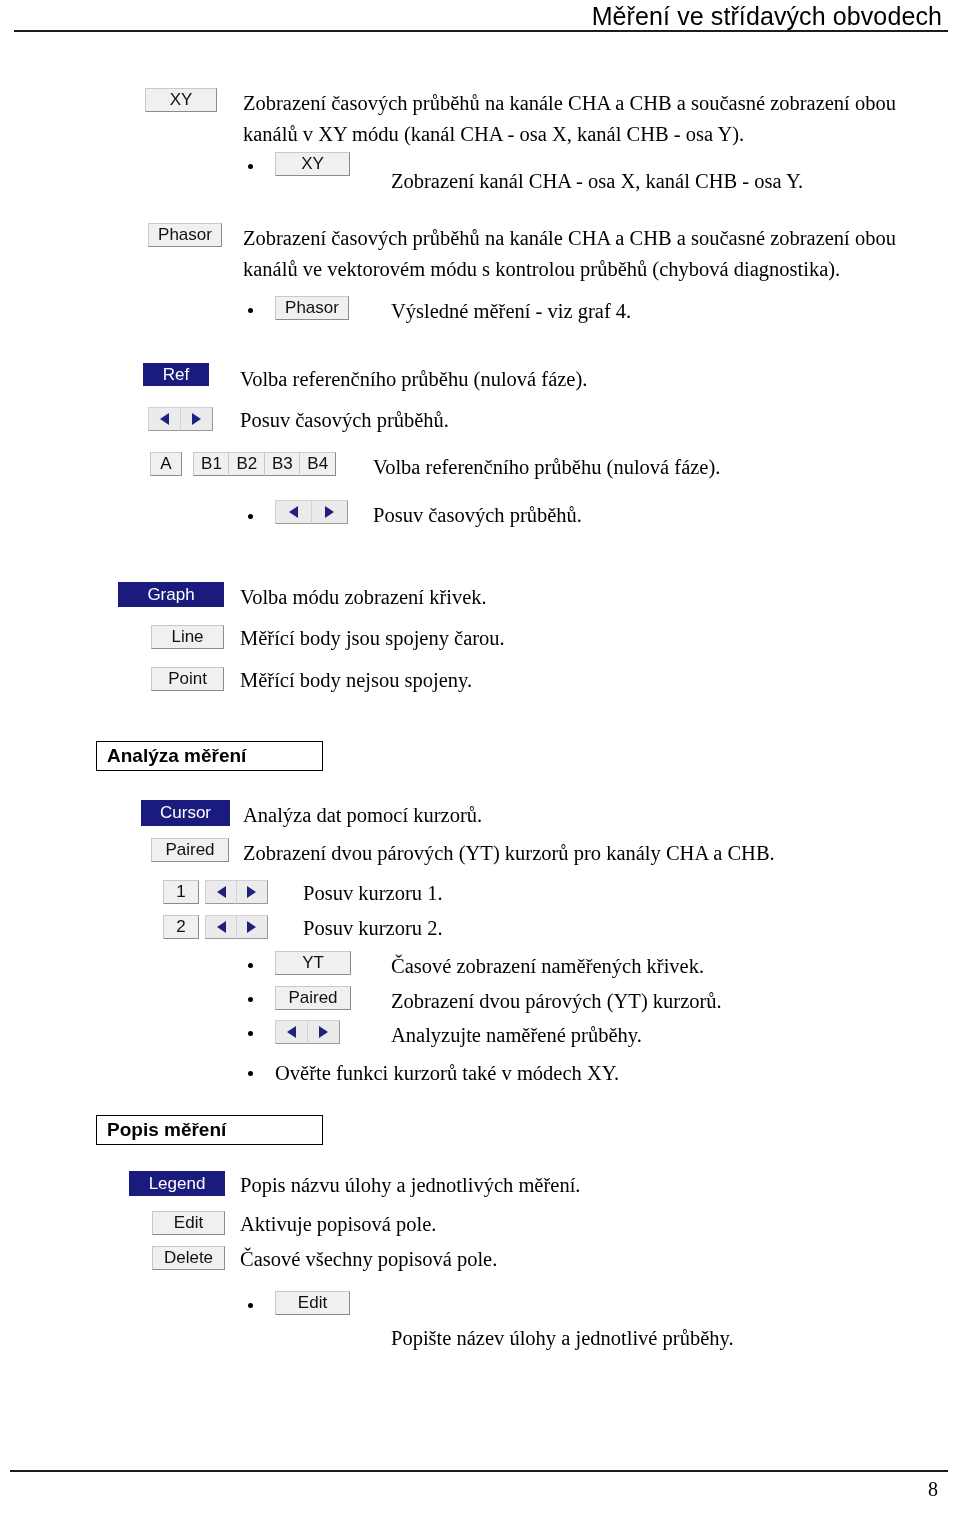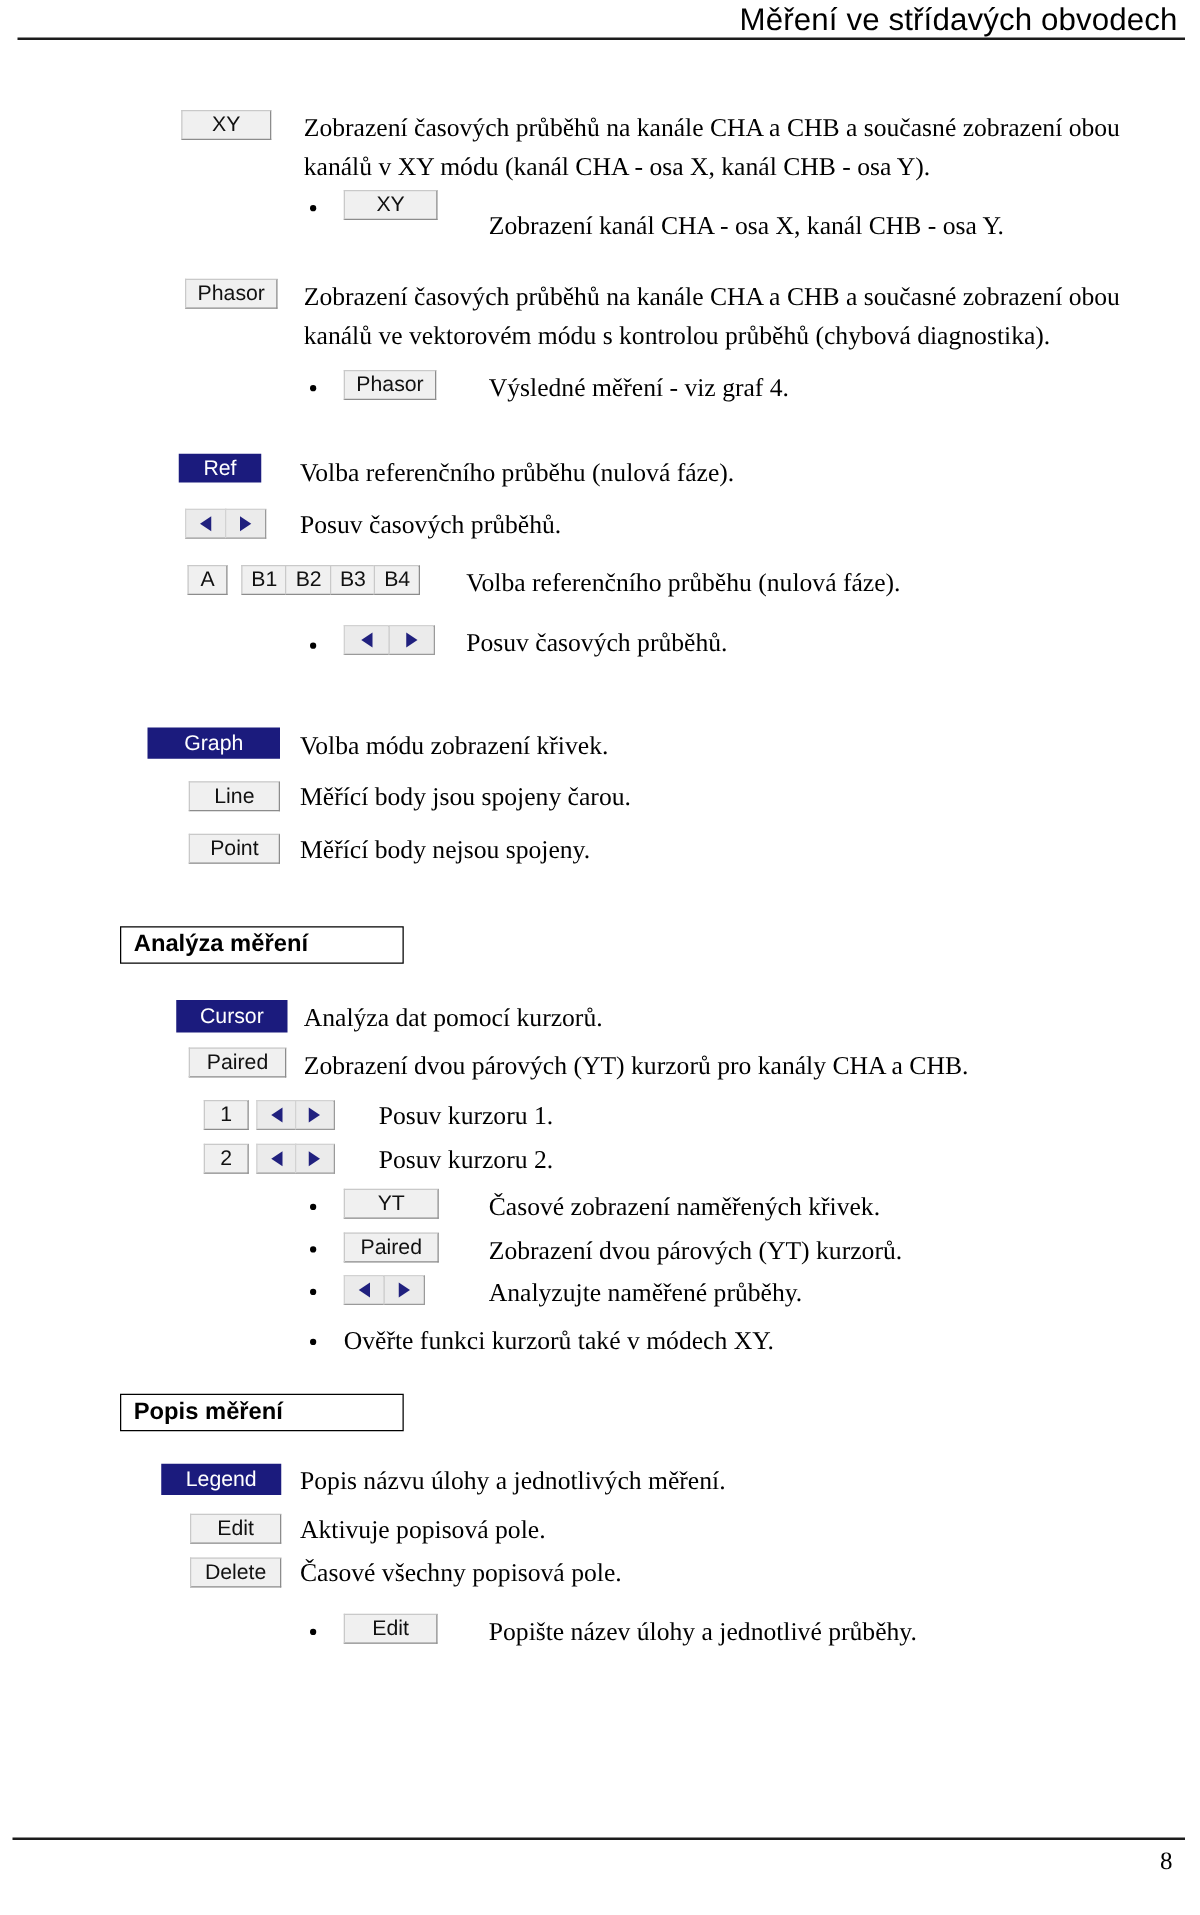--- a/index.html
+++ b/index.html
@@ -284,16 +284,16 @@
 <div class="desc-block" style="left:240px; top:1170px; width:500px;">Popis názvu úlohy a jednotlivých měření.</div>
 
 <div class="btn" style="position:absolute; left:152px; top:1211px; width:73px;">Edit</div>
 <div class="desc-block" style="left:240px; top:1209px; width:460px;">Aktivuje popisová pole.</div>
 
 <div class="btn" style="position:absolute; left:152px; top:1246px; width:73px;">Delete</div>
 <div class="desc-block" style="left:240px; top:1244px; width:460px;">Časové všechny popisová pole.</div>
 
 <div class="bullet" style="left:248px; top:1303px;"></div>
 <div class="btn" style="position:absolute; left:275px; top:1291px; width:75px;">Edit</div>
-<div class="desc-block" style="left:391px; top:1291px; width:500px;">Popište název úlohy a jednotlivé průběhy.</div>
+<div class="desc-block" style="left:391px; top:1323px; width:500px;">Popište název úlohy a jednotlivé průběhy.</div>
 
 <div class="rule-bottom"></div>
 <div class="page-number">8</div>
 
 </body></html>

